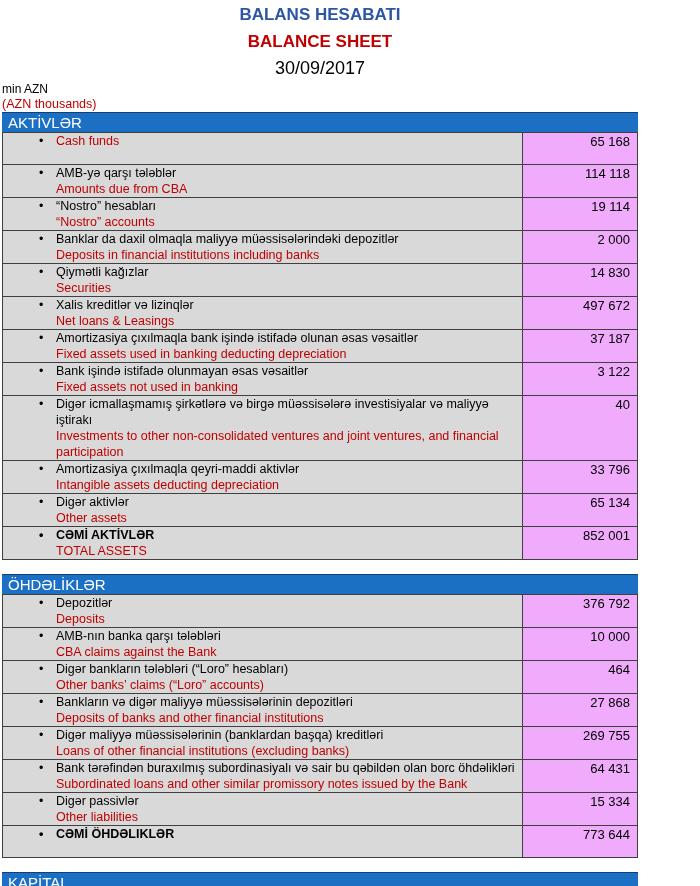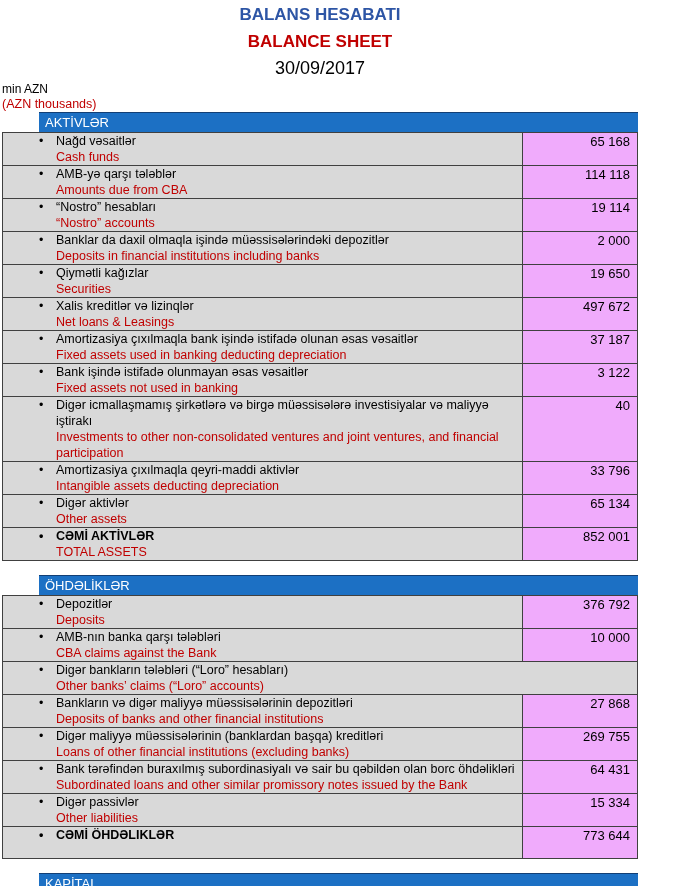--- a/index.html
+++ b/index.html
@@ -18,25 +18,24 @@
   .unit-en  { font-size: 12.5px; line-height: 15px; color: var(--red, #C00000); }
 
   
   .section { width: 100%; }
   .section + .section { margin-top: 14px; }
 
   .section-bar {
     background: var(--accent-blue, #1C70C4);
     border-top: 1px solid #123F75;
     color: #fff;
-    font-size: 13px;
+    font-size: 15px;
     height: 20px;
     line-height: 19px;
     padding-left: 6px;
-    margin-left: 37px;
   }
 
   .rows {
     border-left: 1px solid var(--border, #404040);
     border-right: 1px solid var(--border, #404040);
     border-top: 1px solid var(--border, #404040);
   }
 
   .row {
     display: flex;
@@ -89,21 +88,20 @@
 
   <div id="sections">
   <section class="section">
     <div class="section-bar">
       <span class="section-title">AKTİVLƏR</span>
     </div>
     <div class="rows">
   <div class="row">
     <div class="cell-label">
       <span class="bullet">•</span>
-      <div class="label-az">Nağd vəsaitlər</div>
       <div class="label-en">Cash funds</div>
     </div>
     <div class="cell-value">65 168</div>
   </div>
 
   <div class="row">
     <div class="cell-label">
       <span class="bullet">•</span>
       <div class="label-az">AMB-yə qarşı tələblər</div>
       <div class="label-en">Amounts due from CBA</div>
@@ -116,33 +114,33 @@
       <span class="bullet">•</span>
       <div class="label-az">“Nostro” hesabları</div>
       <div class="label-en">“Nostro” accounts</div>
     </div>
     <div class="cell-value">19 114</div>
   </div>
 
   <div class="row">
     <div class="cell-label">
       <span class="bullet">•</span>
-      <div class="label-az">Banklar da daxil olmaqla işində müəssisələrindəki depozitlər</div>
+      <div class="label-az">Banklar da daxil olmaqla maliyyə müəssisələrindəki depozitlər</div>
       <div class="label-en">Deposits in financial institutions including banks</div>
     </div>
     <div class="cell-value">2 000</div>
   </div>
 
   <div class="row">
     <div class="cell-label">
       <span class="bullet">•</span>
       <div class="label-az">Qiymətli kağızlar</div>
       <div class="label-en">Securities</div>
     </div>
-    <div class="cell-value">19 650</div>
+    <div class="cell-value">14 830</div>
   </div>
 
   <div class="row">
     <div class="cell-label">
       <span class="bullet">•</span>
       <div class="label-az">Xalis kreditlər və lizinqlər</div>
       <div class="label-en">Net loans &amp; Leasings</div>
     </div>
     <div class="cell-value">497 672</div>
   </div>
@@ -225,20 +223,21 @@
     </div>
     <div class="cell-value">10 000</div>
   </div>
 
   <div class="row">
     <div class="cell-label">
       <span class="bullet">•</span>
       <div class="label-az">Digər bankların tələbləri (“Loro” hesabları)</div>
       <div class="label-en">Other banks’ claims (“Loro” accounts)</div>
     </div>
+    <div class="cell-value">464</div>
   </div>
 
   <div class="row">
     <div class="cell-label">
       <span class="bullet">•</span>
       <div class="label-az">Bankların və digər maliyyə müəssisələrinin depozitləri</div>
       <div class="label-en">Deposits of banks and other financial institutions</div>
     </div>
     <div class="cell-value">27 868</div>
   </div>

